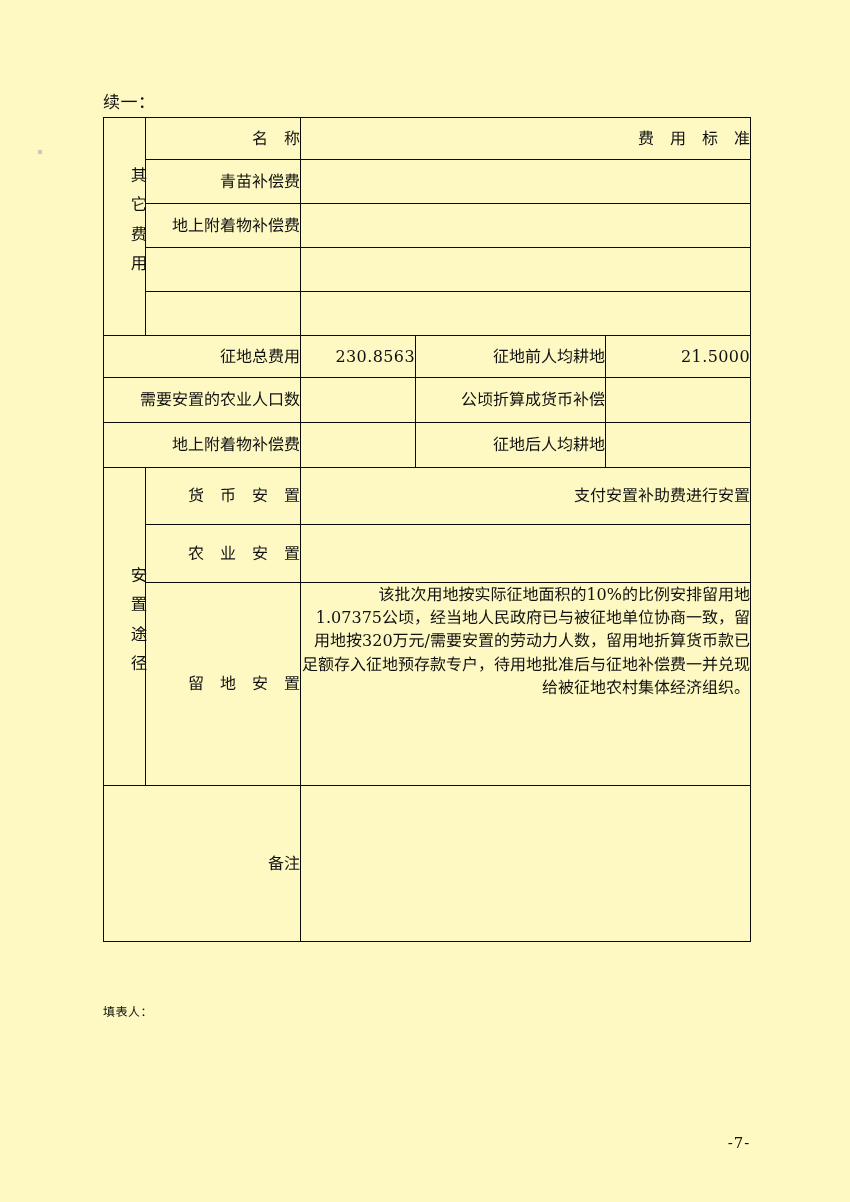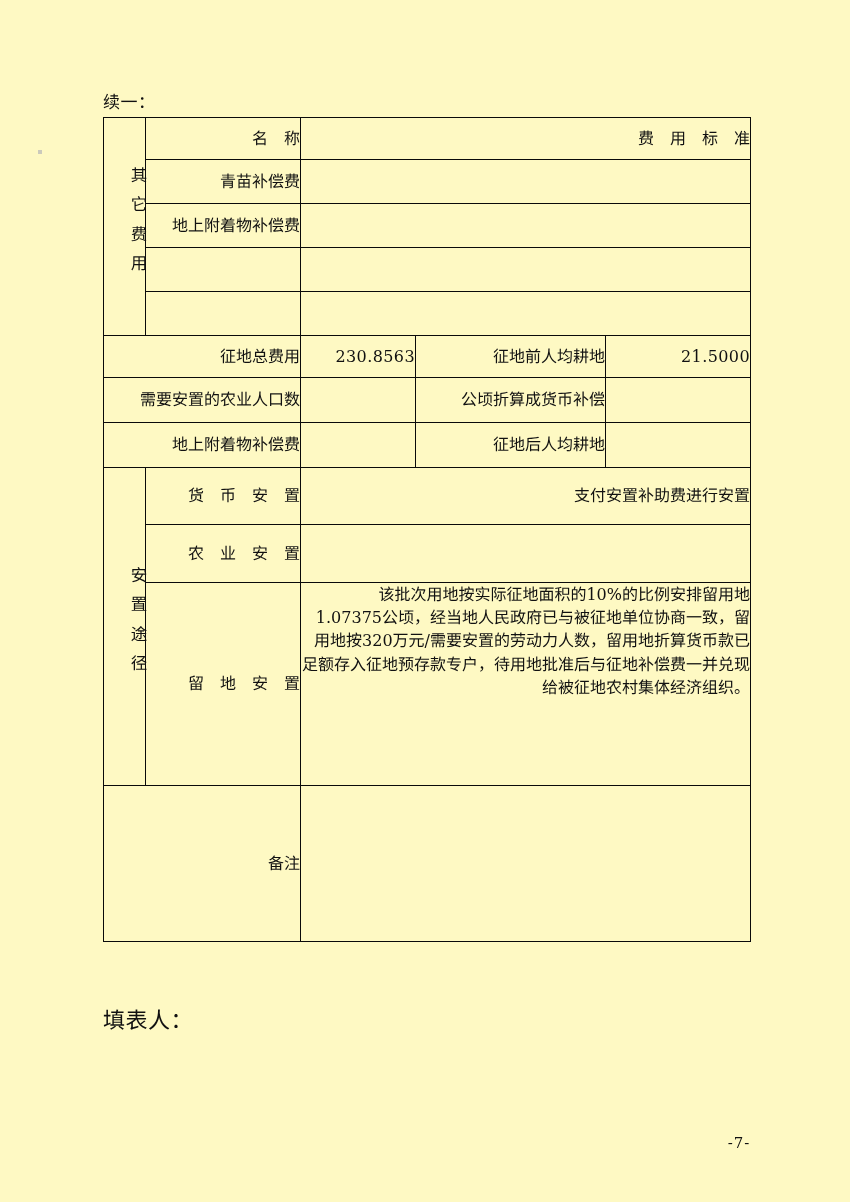--- a/index.html
+++ b/index.html
@@ -87,21 +87,21 @@
     line-height: 1.62;
     text-indent: 2em;
   }
 
   .num { font-size: 16px; letter-spacing: .4px; }
 
   .footer-filler {
     position: absolute;
     left: 103px;
     top: 1002px;
-    font-size: 22px;
+    font-size: 12px;
     letter-spacing: .5px;
   }
 
   .page-num {
     position: absolute;
     left: 0;
     right: 0;
     top: 1134px;
     text-align: center;
     font-size: 15px;

